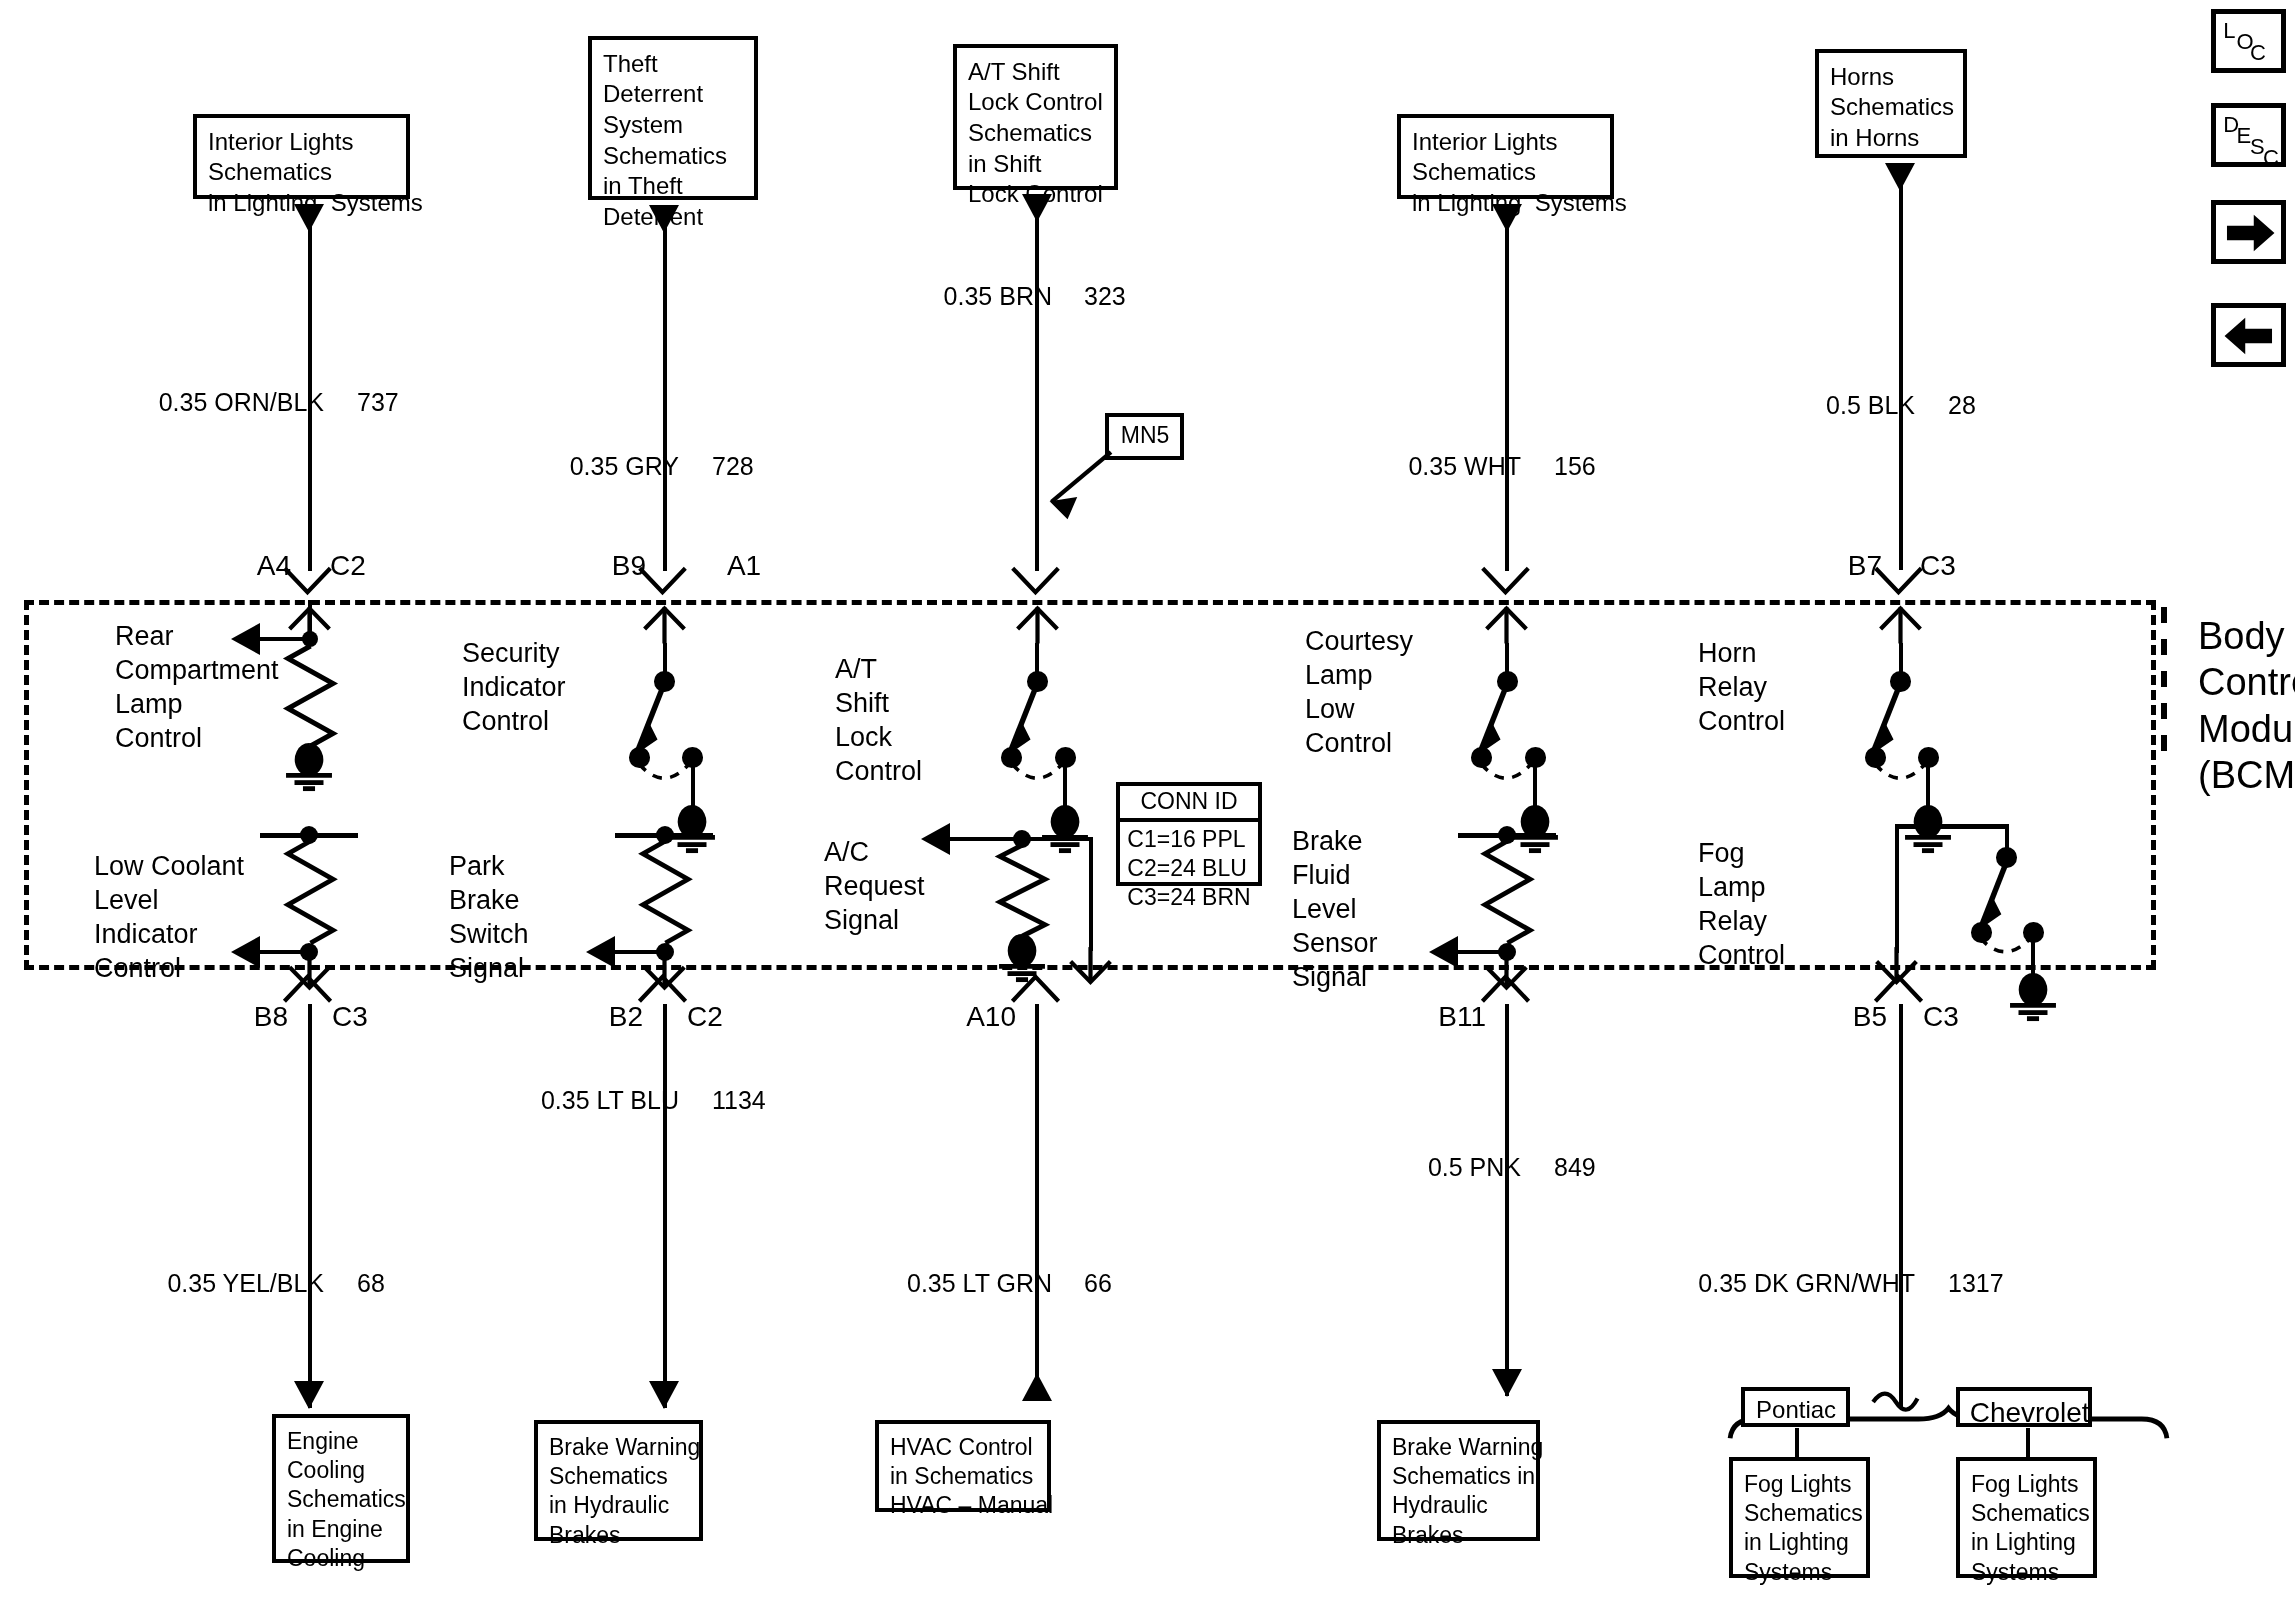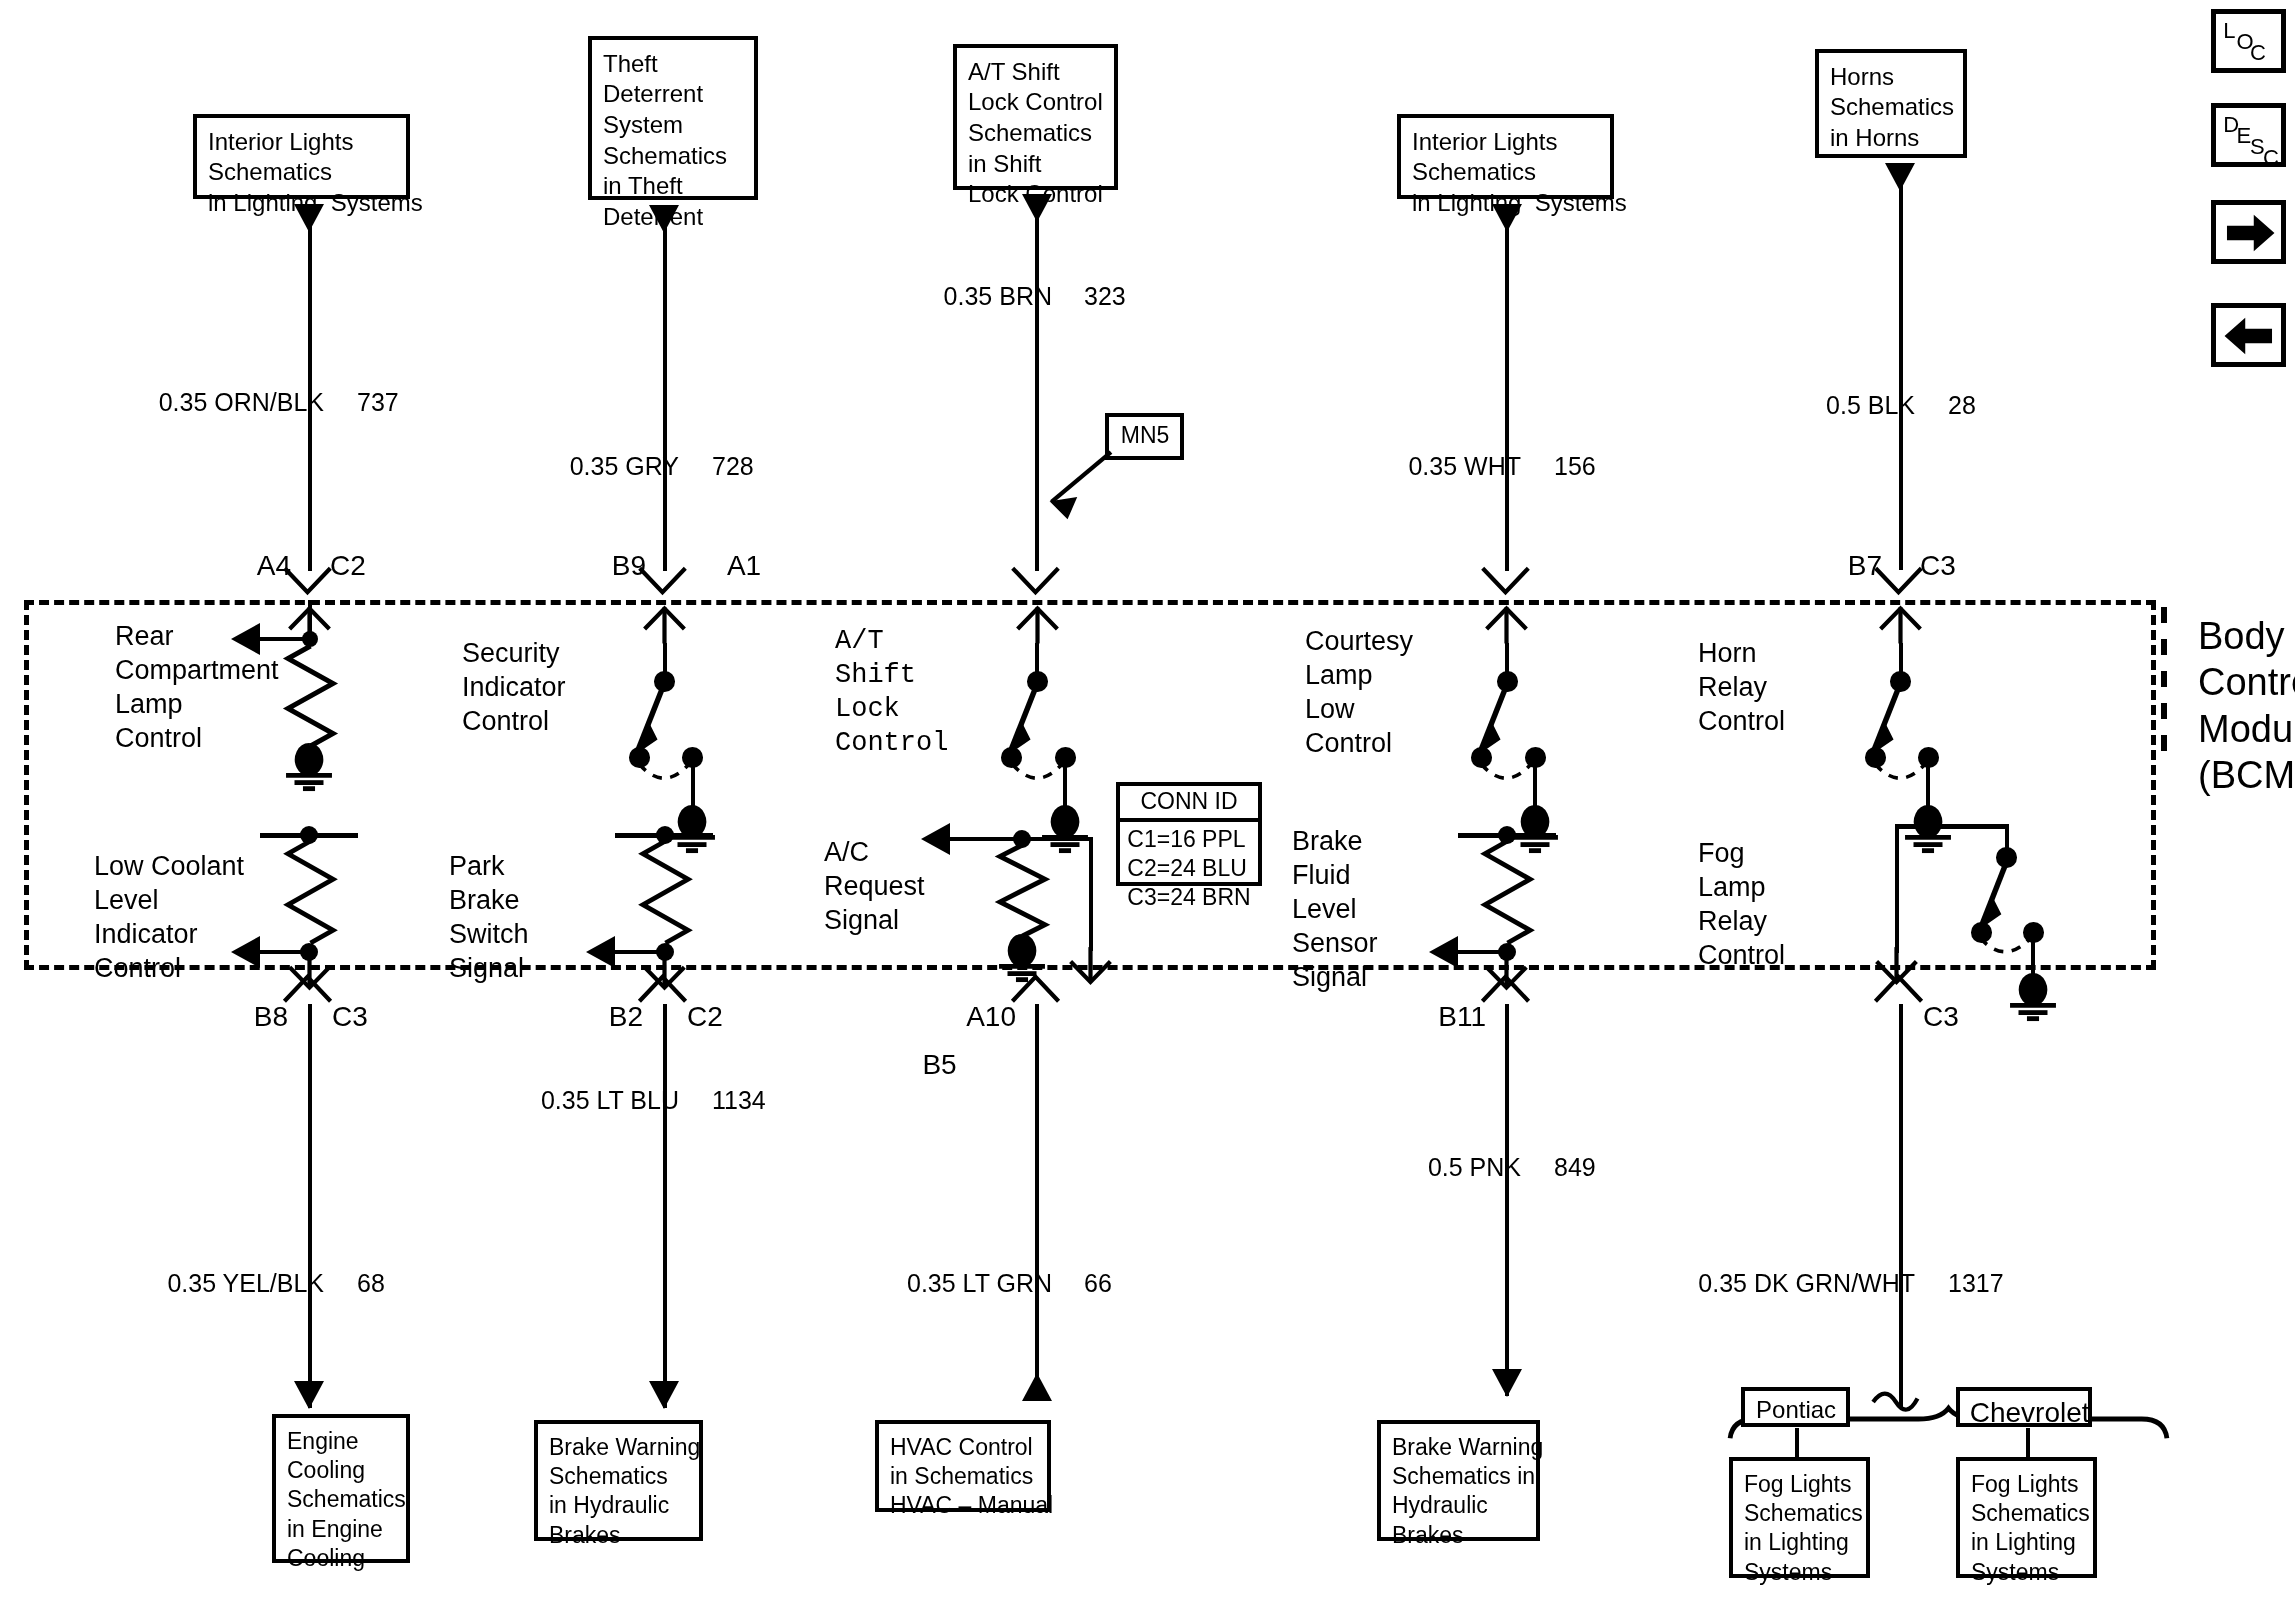--- a/index.html
+++ b/index.html
@@ -156,21 +156,21 @@
       <path d="M 6 8 Q 48 56 90 8" stroke="#000" stroke-width="6" fill="none" stroke-dasharray="16 14"></path>
     </svg>
     <div class="dot" style="left:682px;top:747px;width:20.6px;height:20.6px;"></div>
     <div class="vline" style="left:691px;top:764px;height:45px;"></div>
     <svg style="left:663px;top:807px;" width="58" height="45" viewBox="0 0 96 74">
       <path d="M 48 0 a 20 24 0 1 0 0.1 0" stroke="#000" stroke-width="7" fill="#000"></path>
       <path d="M 10 50 L 86 50" stroke="#000" stroke-width="8" fill="none"></path>
       <path d="M 24 62 L 72 62" stroke="#000" stroke-width="8" fill="none"></path>
       <path d="M 38 72 L 58 72" stroke="#000" stroke-width="8" fill="none"></path>
     </svg>
-    <div class="txt" style="left:835px;top:624px;width:152px;font-family:Liberation Mono, monospace;">A/T
+    <div class="txt" style="left:835px;top:652px;width:152px;">A/T
 Shift
 Lock
 Control</div>
     <svg style="left:1014px;top:607px;" width="47" height="38" viewBox="0 0 78 62">
       <path d="M 39 0 L 39 60" stroke="#000" stroke-width="7" fill="none"></path>
       <path d="M 6 36 L 39 2 L 72 36" stroke="#000" stroke-width="7" fill="none"></path>
     </svg>
     <div class="vline" style="left:1035px;top:643px;height:35px;"></div>
     <div class="dot" style="left:1027px;top:671px;width:20.6px;height:20.6px;"></div>
     <svg style="left:987px;top:681px;" width="109" height="80" viewBox="0 0 180 132">
@@ -365,21 +365,21 @@
       <path d="M 4 56 L 42 16 L 80 56" stroke="#000" stroke-width="7" fill="none"></path>
     </svg>
     <div class="vline" style="left:1505px;top:1004px;height:392px;"></div>
     <div class="pin" style="left:0px;top:1001px;width:1486px;text-align:right;">B11</div>
     <div class="wirelbl" style="left:0px;top:1153px;width:1489px;text-align:right;">0.5 PNK</div>
     <div class="wirelbl" style="left:1522px;top:1153px;">849</div>
     <svg style="left:1873px;top:967px;" width="51" height="38" viewBox="0 0 84 62">
       <path d="M 4 56 L 42 16 L 80 56" stroke="#000" stroke-width="7" fill="none"></path>
     </svg>
     <div class="vline" style="left:1899px;top:1004px;height:404px;"></div>
-    <div class="pin" style="left:0px;top:1001px;width:1879px;text-align:center;margin-top:48px;">B5</div>
+    <div class="pin" style="left:8px;top:1001px;width:1879px;text-align:right;">B5</div>
     <div class="pin" style="left:1923px;top:1001px;">C3</div>
     <div class="wirelbl" style="left:0px;top:1269px;width:1883px;text-align:right;">0.35 DK GRN/WHT</div>
     <div class="wirelbl" style="left:1916px;top:1269px;">1317</div>
     <div class="arrdn" style="left:294px;top:1381px;"></div>
     <div class="arrdn" style="left:649px;top:1381px;"></div>
     <div class="arrup" style="left:1022px;top:1373px;"></div>
     <div class="arrdn" style="left:1492px;top:1369px;"></div>
     <div class="box" style="left:272px;top:1414px;width:138px;height:149px;white-space:pre;font-size:23px;">Engine
 Cooling
 Schematics

